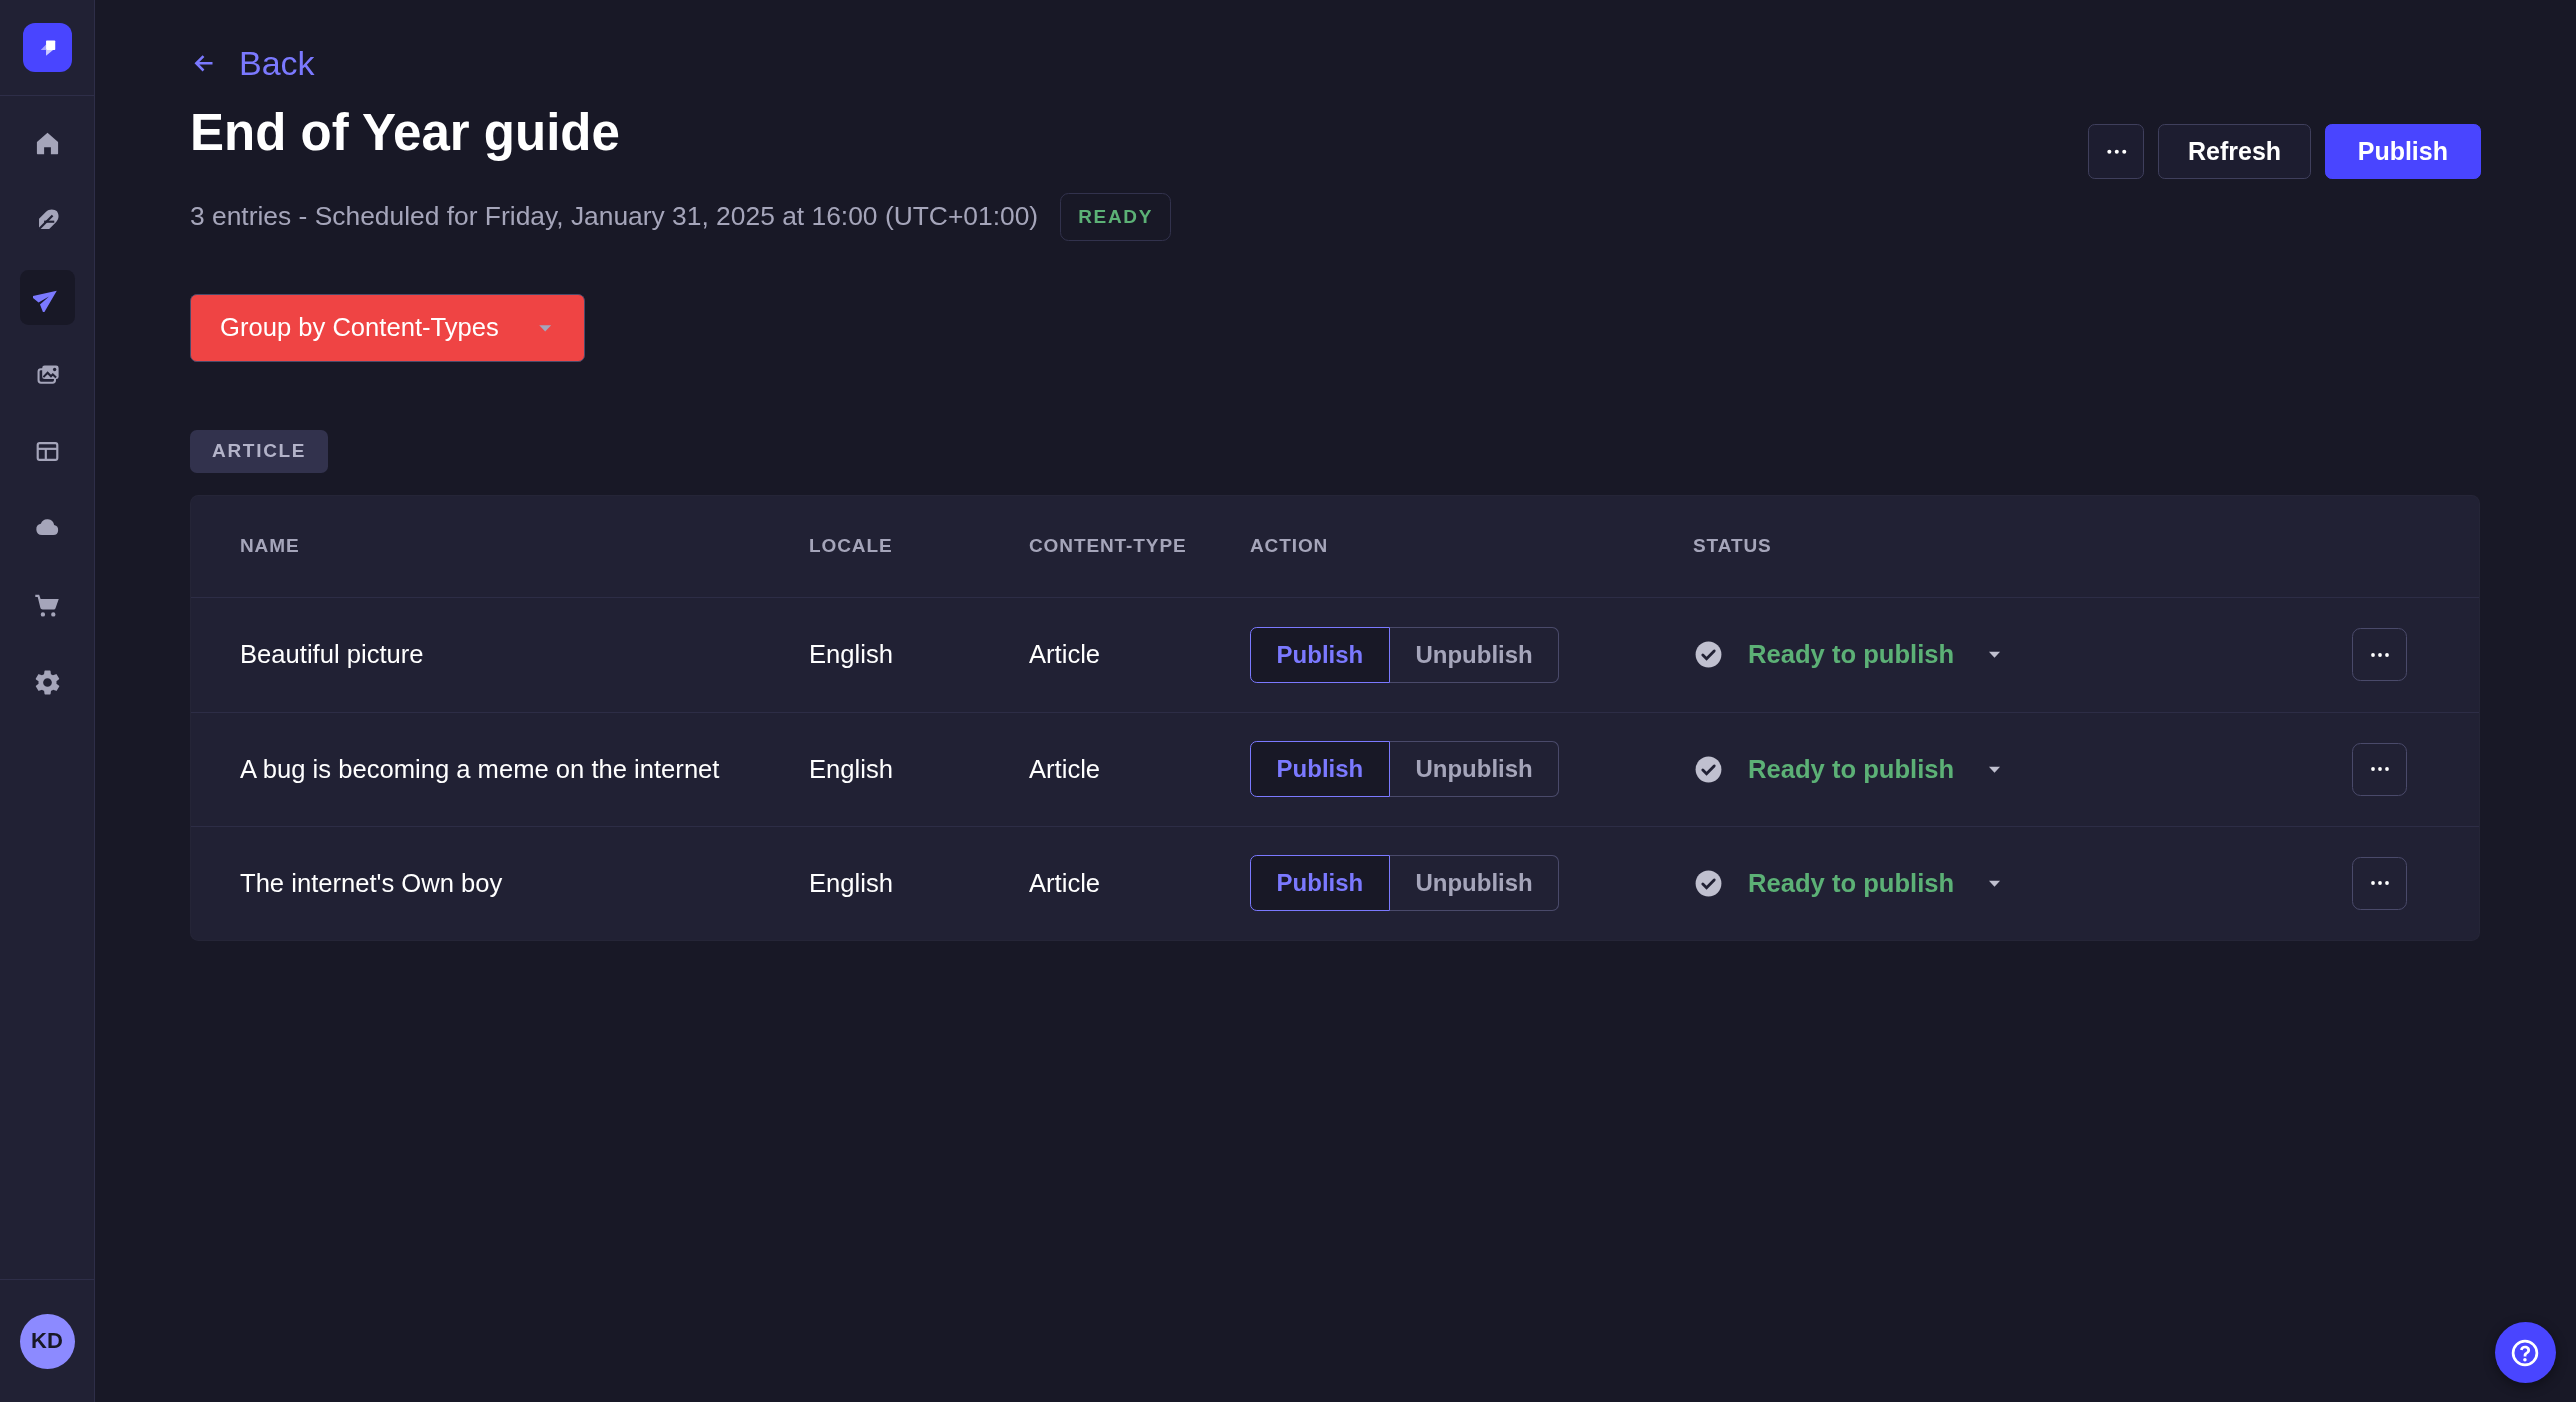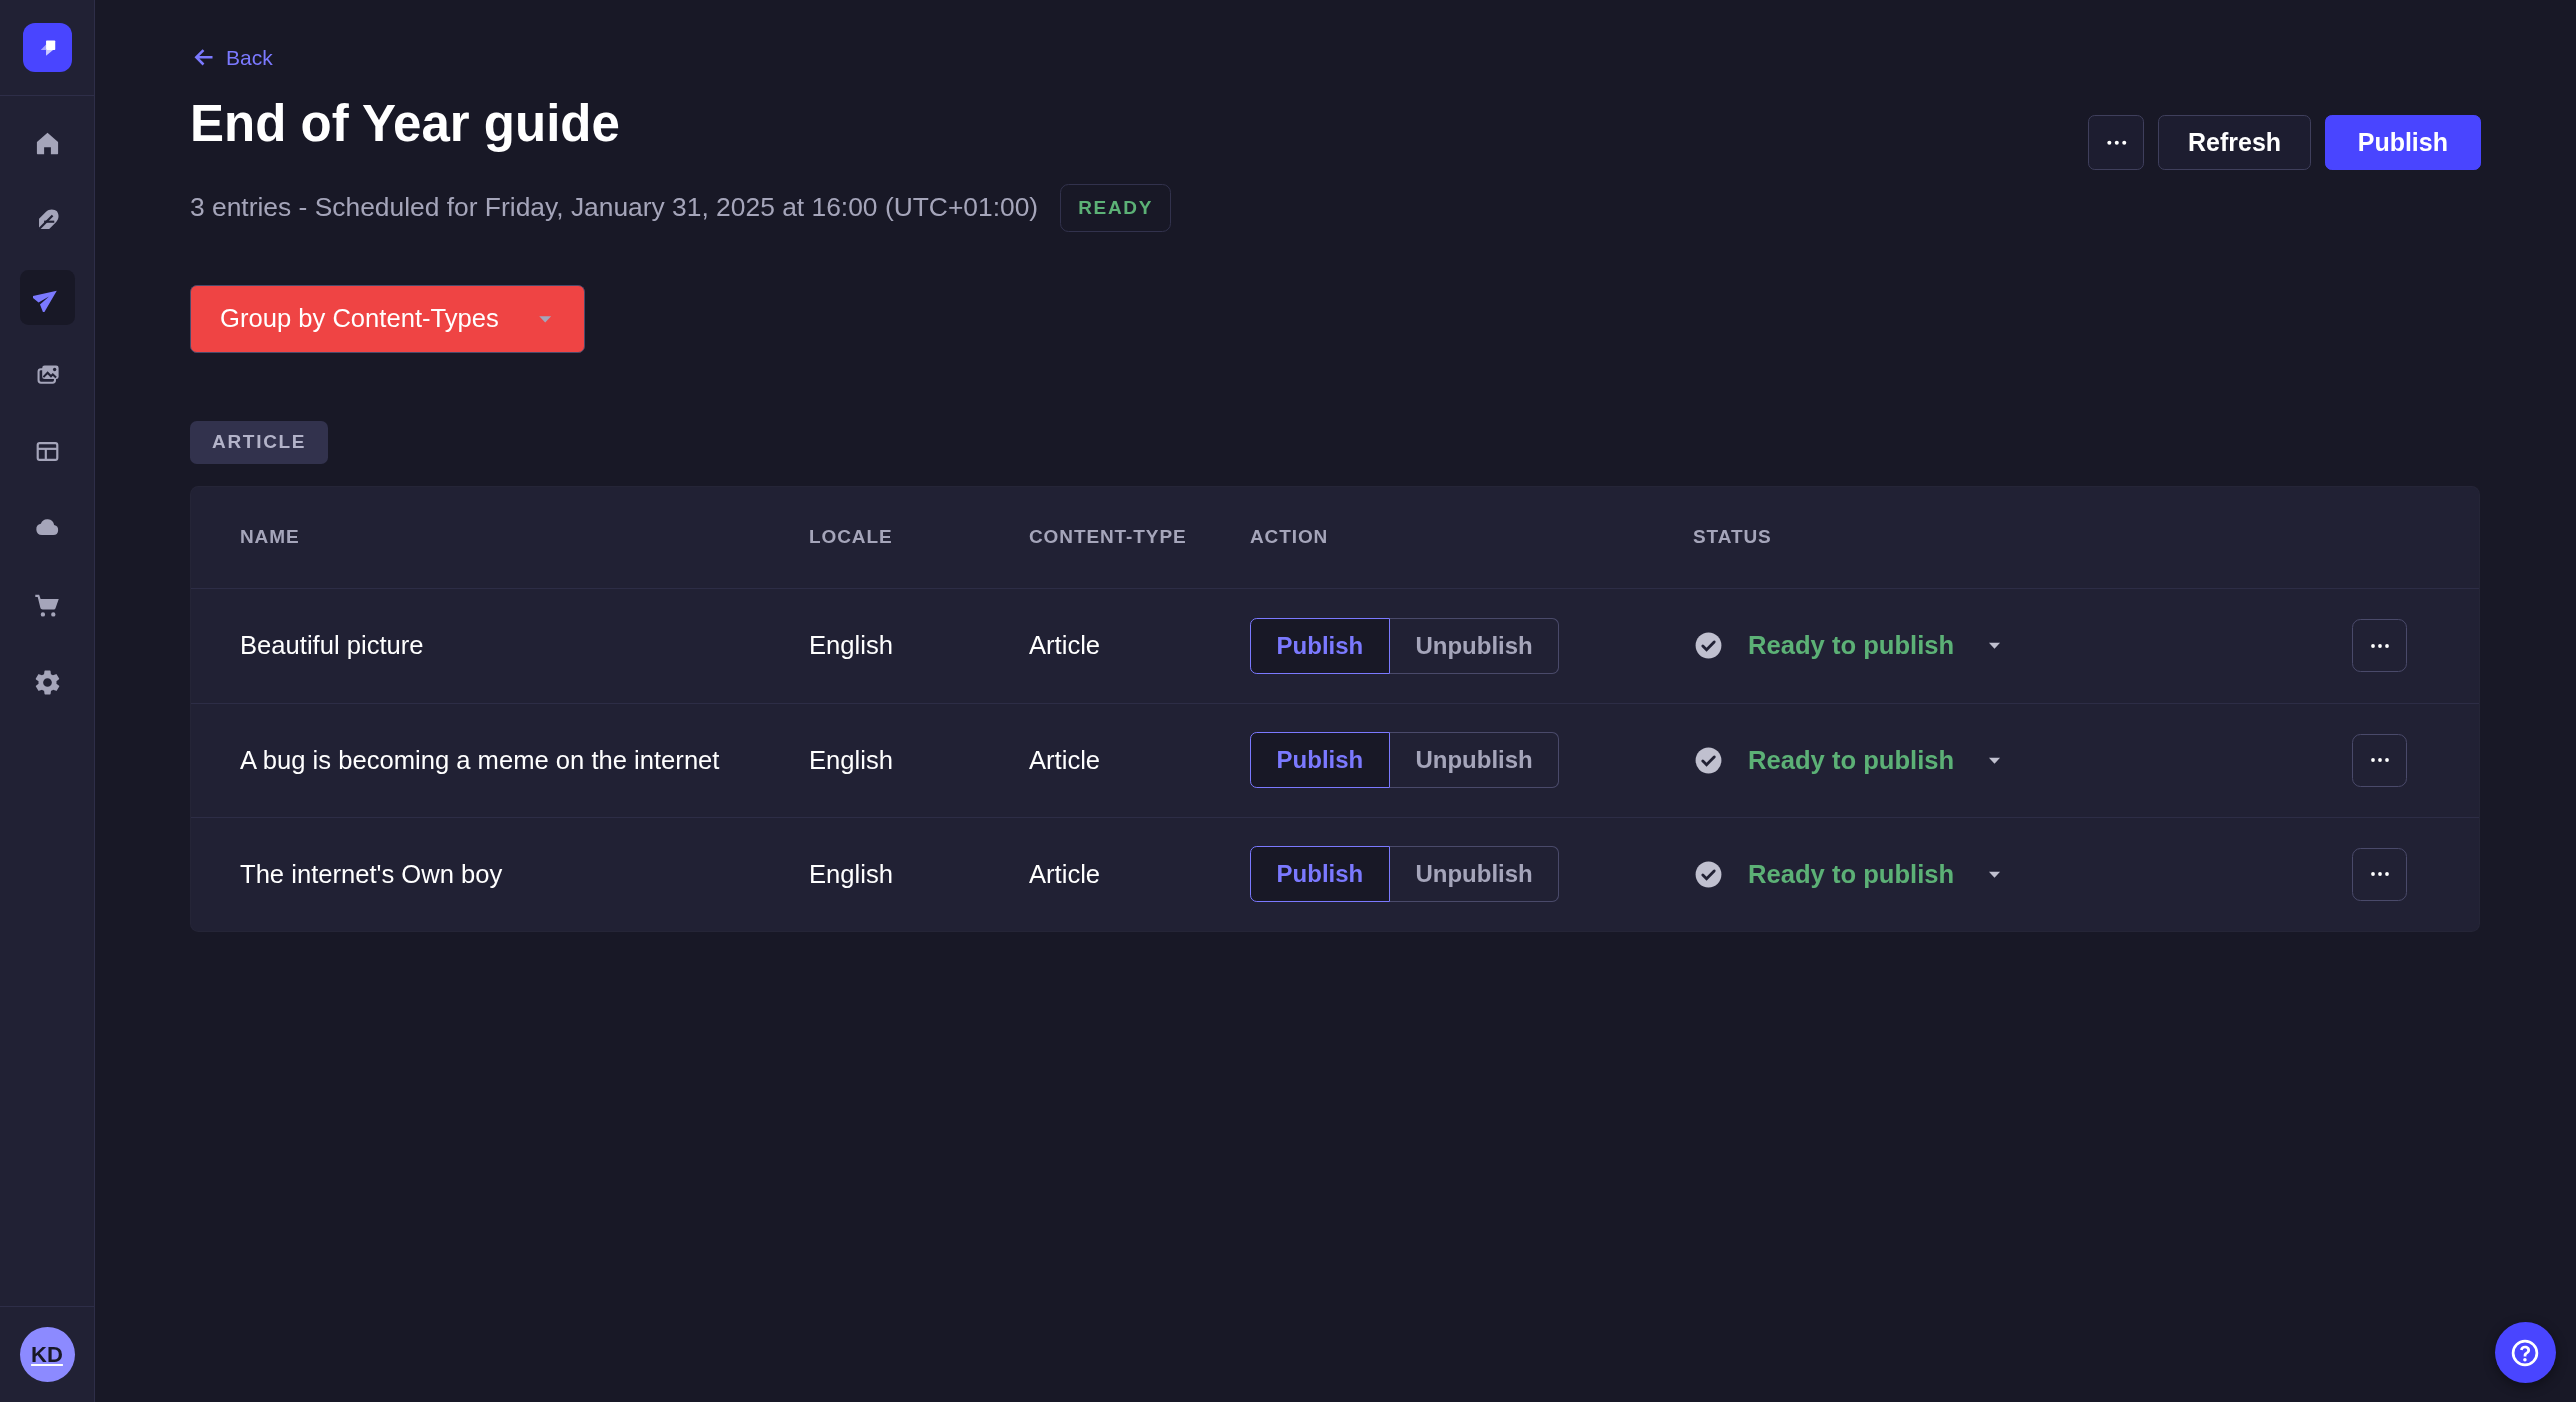--- a/index.html
+++ b/index.html
@@ -15,27 +15,27 @@
     position:absolute; left:0; top:0; bottom:0; width:95px;
     background:#212134; border-right:0.9px solid #2e2e48;
     display:flex; flex-direction:column; align-items:center;
   }
   .logo-wrap { height:96px; width:100%; display:flex; align-items:center; justify-content:center; border-bottom:0.9px solid #2e2e48; }
   .logo { width:49px; height:49px; border-radius:12px; background:#4945ff; display:flex; align-items:center; justify-content:center; }
   .nav { display:flex; flex-direction:column; align-items:center; gap:22px; padding-top:20.4px; }
   .nav-item { width:55px; height:55px; border-radius:8.5px; display:flex; align-items:center; justify-content:center; color:#a5a5ba; background:transparent; border:none; cursor:pointer; }
   .nav-item.active { background:#181826; color:#7b79ff; }
   .nav-item svg { width:29px; height:29px; }
-  .sidebar-bottom { margin-top:auto; width:100%; height:96px; border-top:0.9px solid #2e2e48; display:flex; align-items:center; justify-content:center;text-decoration:underline; }
+  .sidebar-bottom { margin-top:auto; width:100%; height:123px; border-top:0.9px solid #2e2e48; display:flex; align-items:center; justify-content:center; }
   .avatar { width:55px; height:55px; border-radius:50%; background:#8c8aff; color:#181826; font-size:22px; font-weight:700; display:flex; align-items:center; justify-content:center; cursor:pointer; }
 
   
   .main { position:absolute; left:95px; top:0; right:0; bottom:0; padding:44px 95px 0 95px; }
 
-  .back-link { display:inline-flex; align-items:center; gap:9px; color:#7b79ff; font-size:21px; cursor:pointer; }
+  .back-link { display:inline-flex; align-items:center; gap:22px; color:#7b79ff; font-size:34px; cursor:pointer; }
   .back-link svg { width:27px; height:27px; }
 
   .header-row { display:flex; justify-content:space-between; align-items:flex-start; margin-top:20.4px; }
   .page-title { font-size:51px; font-weight:700; line-height:60px; margin:0; color:#ffffff; }
   .header-actions { display:flex; gap:13.6px; margin-top:21px; }
   .btn { height:55px; border-radius:6.8px; font-family:inherit; font-size:25px; font-weight:600; display:inline-flex; align-items:center; justify-content:center; cursor:pointer; }
   .btn-more-top { width:56px; background:#1d1d30; border:0.9px solid #3f3f5c; color:#ffffff; }
   .btn-refresh { padding:0 29px; background:#1d1d30; border:0.9px solid #3f3f5c; color:#ffffff; }
   .btn-publish { padding:0 32px; background:#4945ff; border:0.9px solid #4945ff; color:#ffffff; }
   .dots-icon { width:25.6px; height:25.6px; fill:currentColor; }

